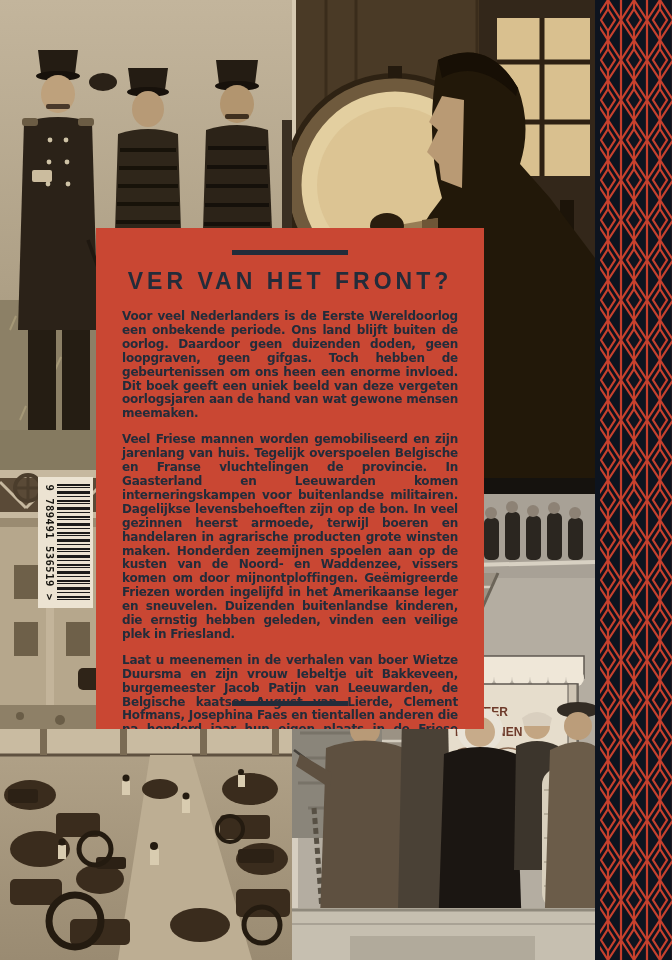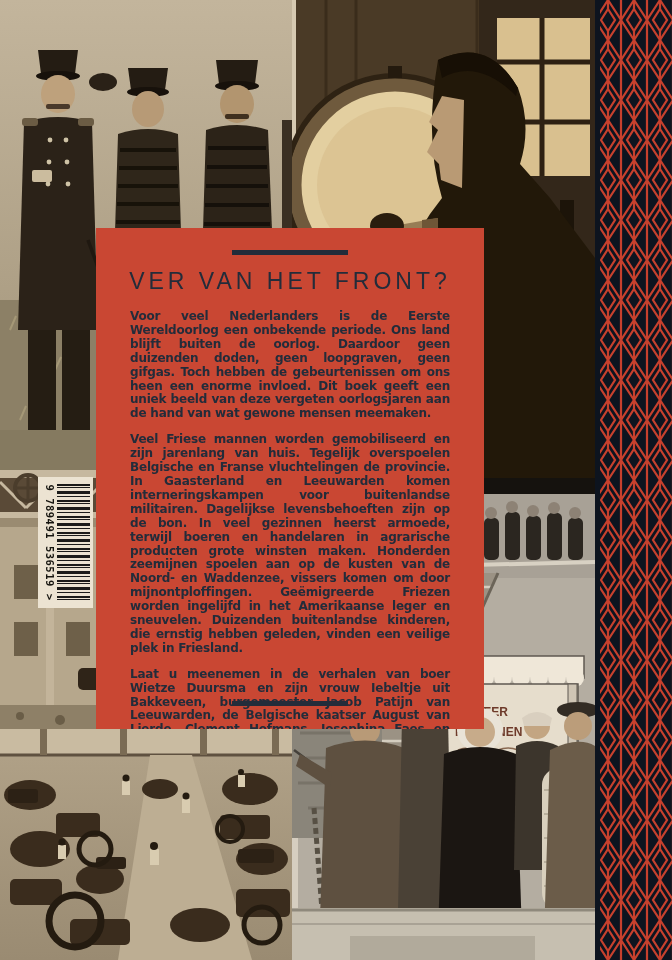--- a/index.html
+++ b/index.html
@@ -14,22 +14,22 @@
   .ph-ferry{left:292px;top:478px;width:303px;height:482px;}
   .band{position:absolute;left:595px;top:0;width:77px;height:960px;}
 
   .redbox{position:absolute;left:96px;top:228px;width:388px;height:501px;
           background:var(--box-red,#c94733);box-sizing:border-box;
           padding:18px 26px 40px;overflow:hidden;}
   .rule{width:116px;height:5px;background:var(--ink-navy,#232c3a);}
   .rule-top{margin:4px auto 13px;}
   .rule-bottom{position:absolute;left:50%;bottom:23px;transform:translateX(-50%);}
   .blurb-title{margin:0 0 15px;text-align:center;color:var(--ink-navy,#232c3a);
-          font-size:23px;font-weight:400;letter-spacing:4px;white-space:nowrap;}
-  .redbox p{margin:0 8px 12px;color:var(--ink-navy,#232c3a);font-weight:700;
+          font-size:23px;font-weight:700;letter-spacing:4px;white-space:nowrap;}
+  .redbox p{margin:0 0 12px;color:var(--ink-navy,#232c3a);font-weight:700;
           font-size:12px;line-height:13.9px;text-align:justify;
           font-family:"DejaVu Sans","Liberation Sans",sans-serif;
           letter-spacing:-0.2px;}
 
   .barcode{position:absolute;left:38px;top:477px;width:55px;height:131px;
            background:var(--label-cream,#ece3d2);display:flex;align-items:center;
            justify-content:center;overflow:visible;}
   .barcode-inner{flex:none;width:131px;height:55px;transform:rotate(90deg);}
   .bars{width:118px;height:33px;margin:3px auto 0;
         background:repeating-linear-gradient(90deg,

